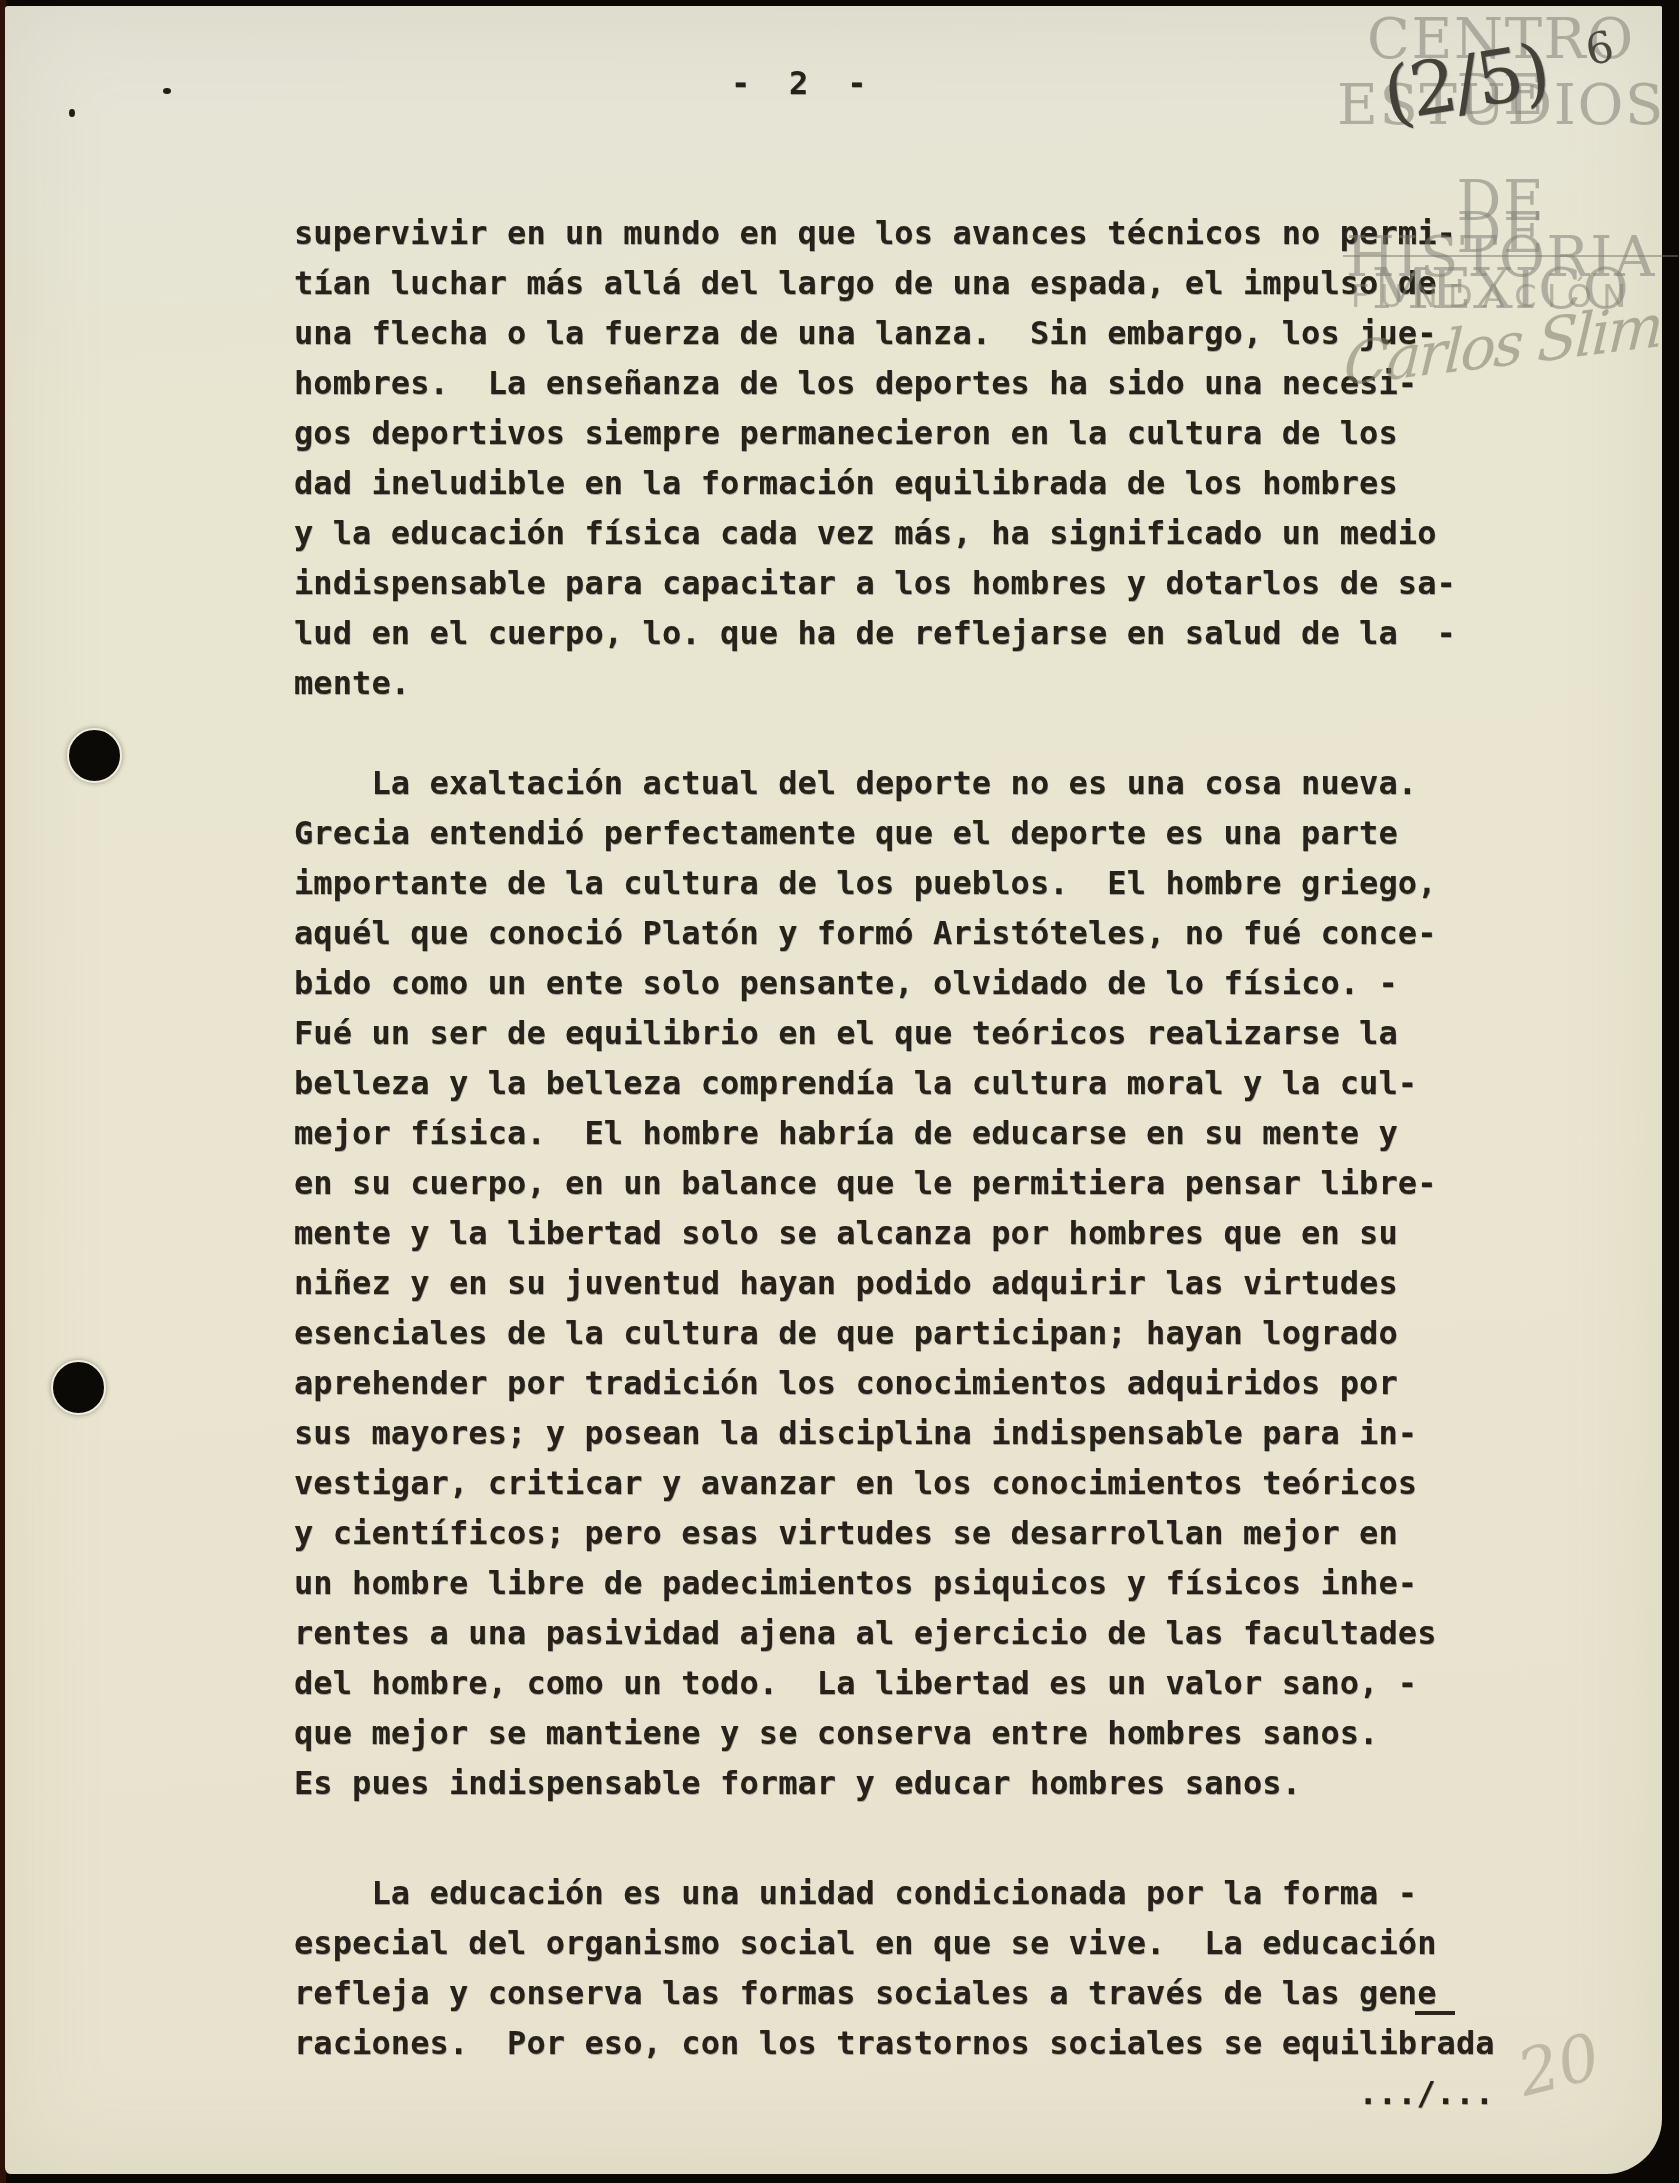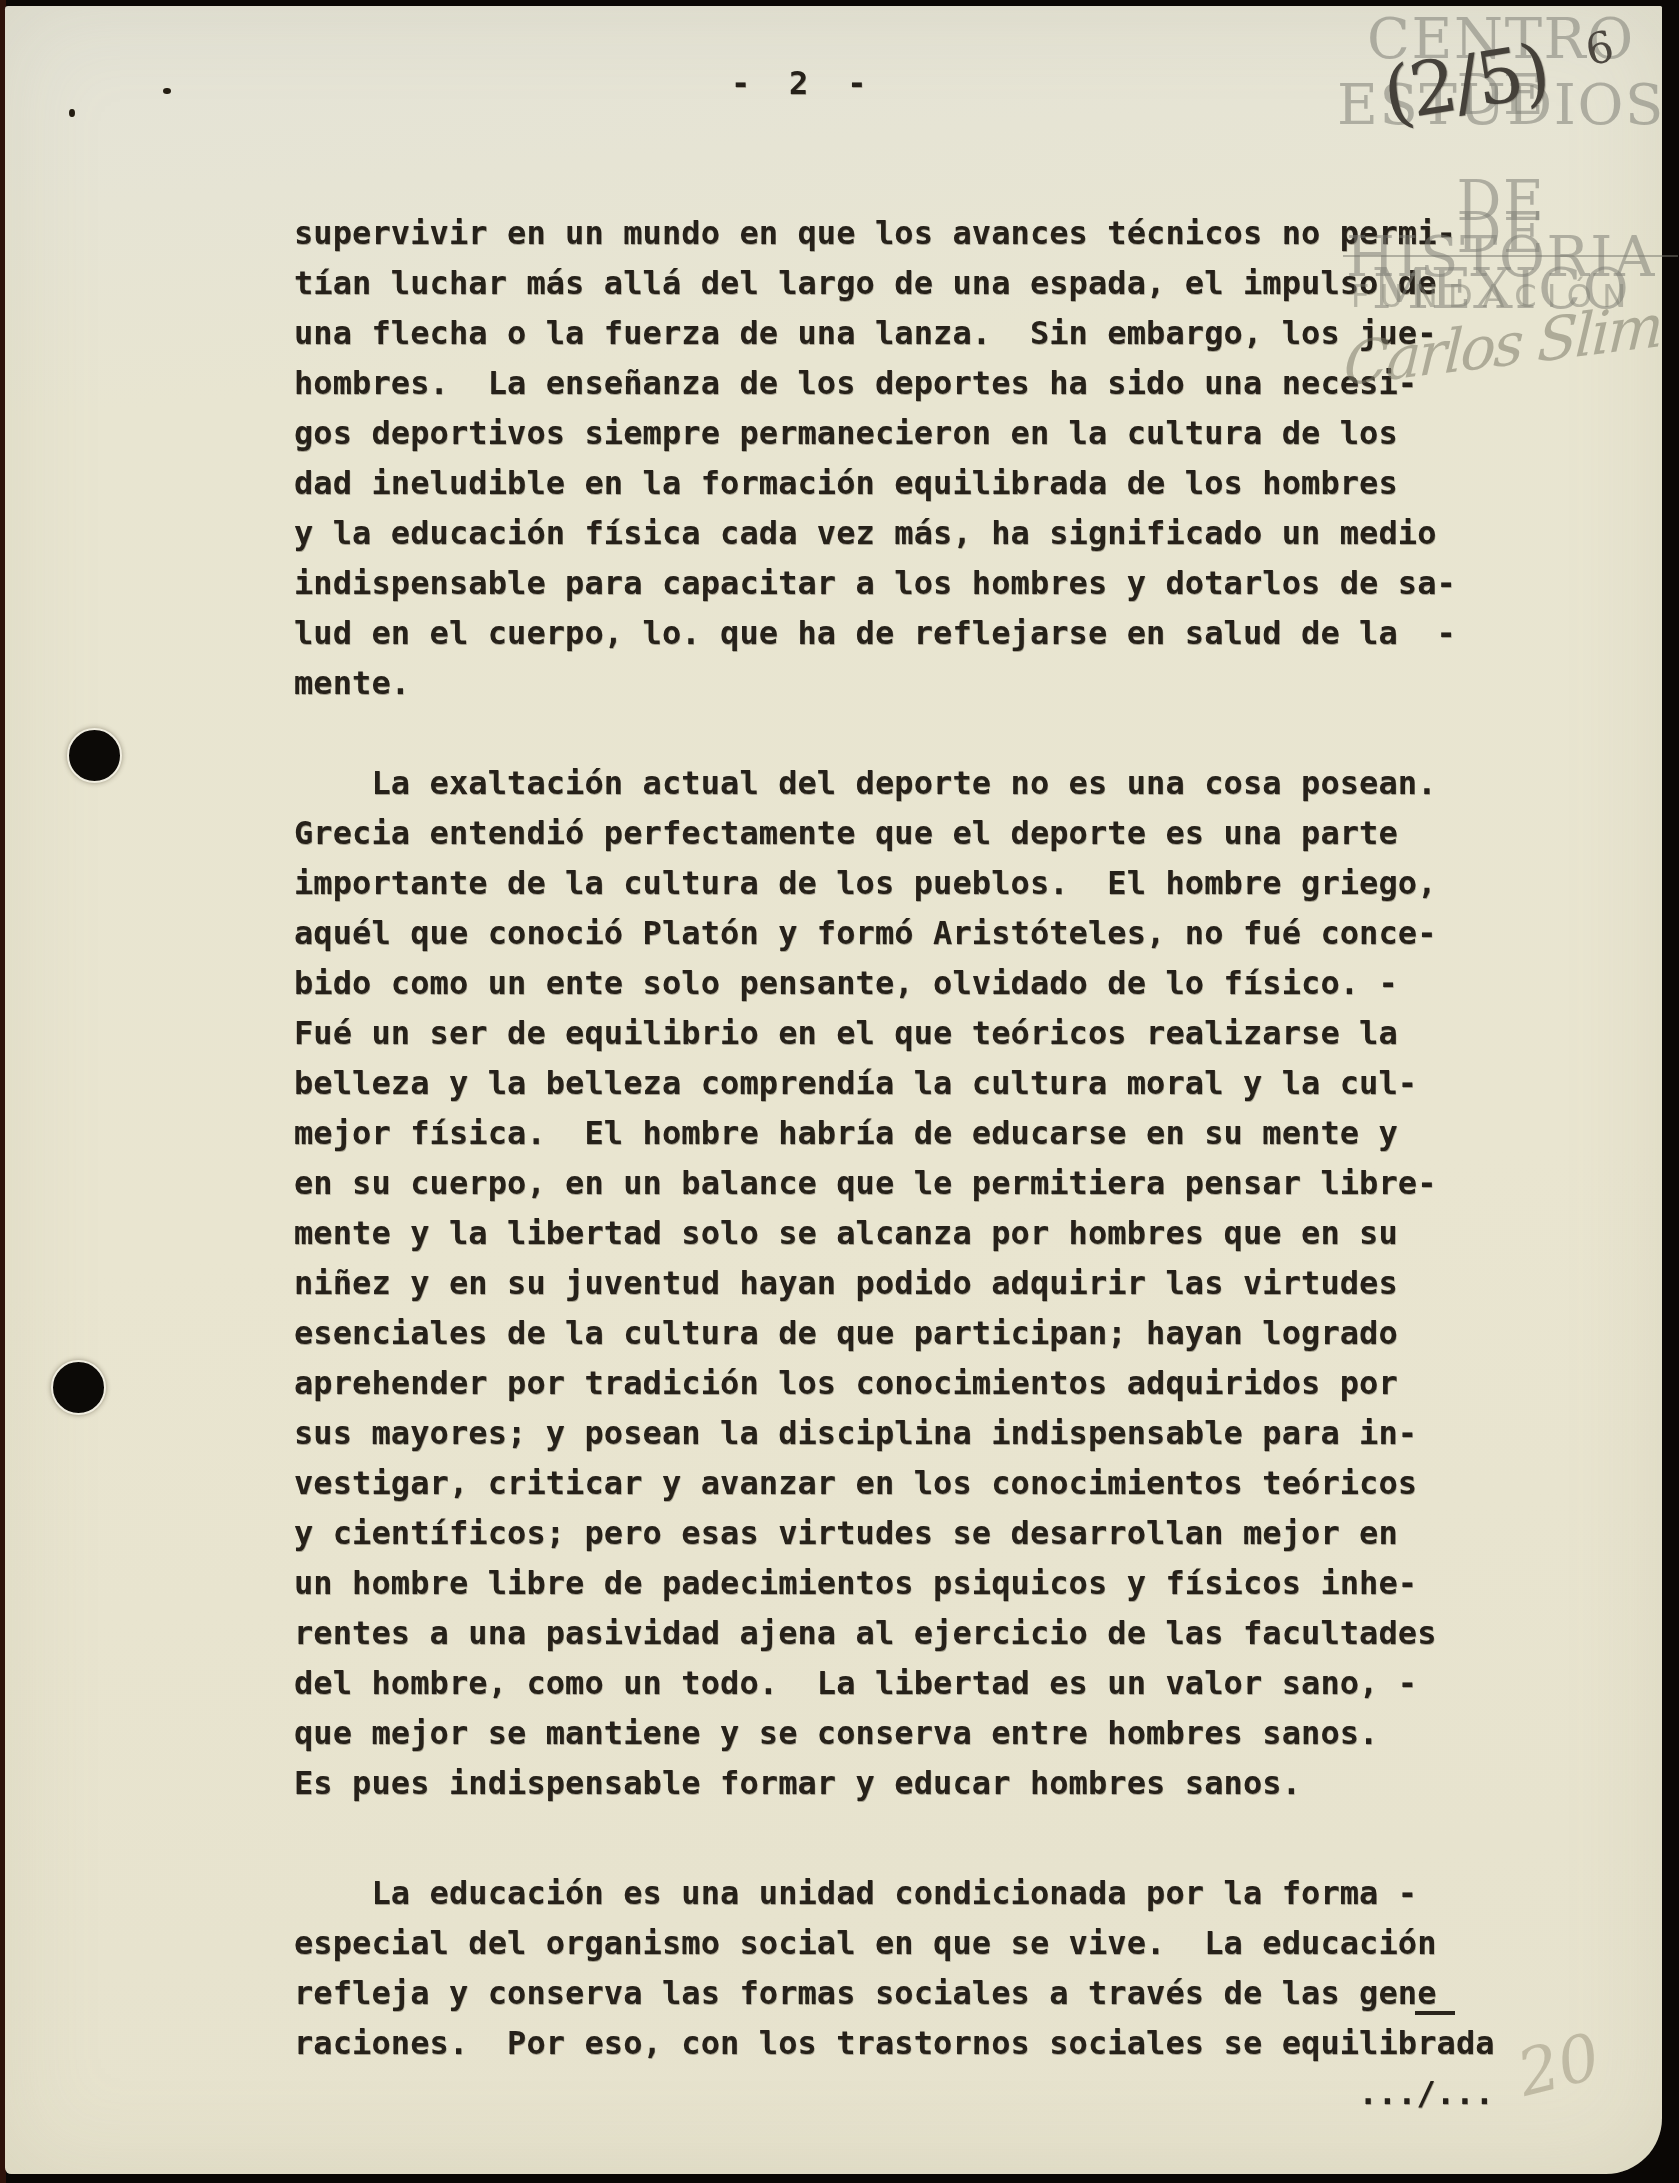--- a/index.html
+++ b/index.html
@@ -110,21 +110,21 @@
       <div class="tline">hombres.  La enseñanza de los deportes ha sido una necesi-</div>
       <div class="tline">gos deportivos siempre permanecieron en la cultura de los</div>
       <div class="tline">dad ineludible en la formación equilibrada de los hombres</div>
       <div class="tline">y la educación física cada vez más, ha significado un medio</div>
       <div class="tline">indispensable para capacitar a los hombres y dotarlos de sa-</div>
       <div class="tline">lud en el cuerpo, lo. que ha de reflejarse en salud de la  -</div>
       <div class="tline">mente.</div>
     </div>
 
     <div class="para para-2">
-      <div class="tline">    La exaltación actual del deporte no es una cosa posean.</div>
+      <div class="tline">    La exaltación actual del deporte no es una cosa nueva.</div>
       <div class="tline">Grecia entendió perfectamente que el deporte es una parte</div>
       <div class="tline">importante de la cultura de los pueblos.  El hombre griego,</div>
       <div class="tline">aquél que conoció Platón y formó Aristóteles, no fué conce-</div>
       <div class="tline">bido como un ente solo pensante, olvidado de lo físico. -</div>
       <div class="tline">Fué un ser de equilibrio en el que teóricos realizarse la</div>
       <div class="tline">belleza y la belleza comprendía la cultura moral y la cul-</div>
       <div class="tline">mejor física.  El hombre habría de educarse en su mente y</div>
       <div class="tline">en su cuerpo, en un balance que le permitiera pensar libre-</div>
       <div class="tline">mente y la libertad solo se alcanza por hombres que en su</div>
       <div class="tline">niñez y en su juventud hayan podido adquirir las virtudes</div>

